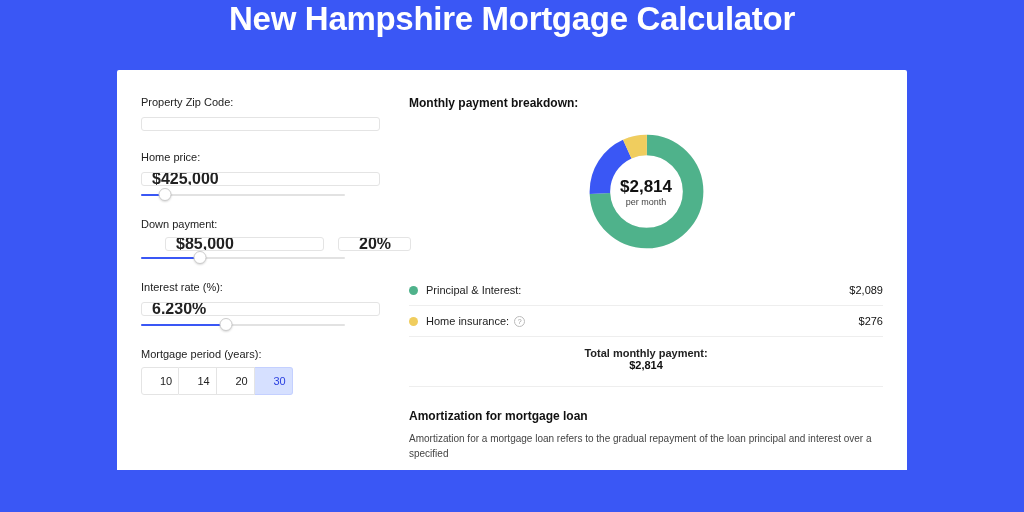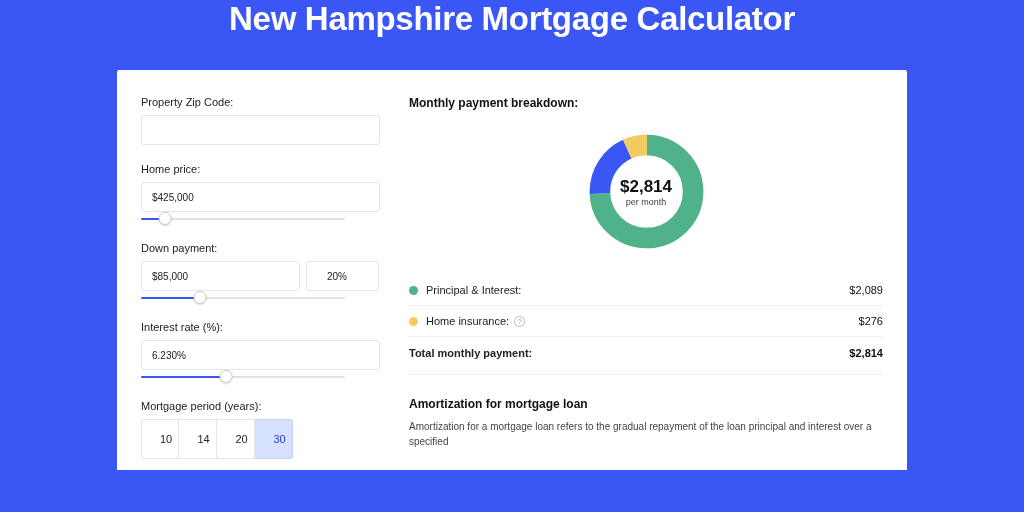--- a/index.html
+++ b/index.html
@@ -35,31 +35,32 @@
     padding: 0 24px 0 24px;
   }
   .field-label {
     font-size: 11px;
     color: #222;
     margin-bottom: 7px;
     display: block;
   }
   .txt-input {
     width: 239px;
-    height: 30px;
+    height: 14px;
     border: 1px solid #e4e4e4;
     border-radius: 3px;
     padding: 0 10px;
-    font-size: 10px;
+    font-size: 16px;
     color: #222;
     background: #fff;
+    font-weight: bold;
   }
   .txt-input.small { width: 159px; }
   .txt-input.tiny { width: 73px; padding-left: 20px; }
-  .row-dp { display:flex; gap:6px; }
+  .row-dp { display:flex; gap:14px;margin-left:24px; }
   .slider-wrap {
     position: relative;
     height: 12px;
     margin-top: 2px;
     margin-bottom: 16px;
   }
   .slider-track {
     position: absolute;
     top: 4px; left: 0; right: 40px;
     height: 2px;
@@ -79,21 +80,21 @@
     width: 13px; height: 13px;
     background: #fff;
     border: 1px solid #ccc;
     border-radius: 50%;
     box-shadow: 0 1px 2px rgba(0,0,0,0.15);
     transform: translateX(-50%);
   }
   .field-block { margin-bottom: 2px; }
   .period-row { display:flex; gap:0; }
   .period-btn {
-    width: 38px; height: 40px;
+    width: 38px; height: 28px;
     border: 1px solid #e4e4e4;
     background: #fff;
     font-size: 11px;
     color: #222;
     display:flex; align-items:center; justify-content:center;
     cursor: pointer;
     padding-left: 12px;
   }
   .period-btn + .period-btn { border-left: none; }
   .period-btn.sel {
@@ -131,21 +132,21 @@
     padding: 9px 0;
   }
   .legend-row.bordered { border-bottom: 1px solid #eee; }
   .dot {
     width:9px; height:9px; border-radius:50%;
     margin-right: 8px;
     flex-shrink:0;
   }
   .leg-label { font-size:11px; color:#222; flex:1; display:flex; align-items:center; gap:5px;text-align:center; }
   .leg-val { font-size:11px; color:#111; }
-  .total-row { font-weight:700; padding-top:10px; }
+  .total-row { font-weight:700; padding-top:10px;flex-direction:column; }
   .total-row .leg-label, .total-row .leg-val { font-weight:700; }
   .info-icon {
     width:11px; height:11px; border:1px solid #bbb;
     border-radius:50%;
     display:inline-flex; align-items:center; justify-content:center;
     font-size:7px; color:#999;
   }
   .divider { height:1px; background:#eee; margin: 6px 0 12px; }
   .amort-title { font-size:12px; font-weight:700; color:#111; margin: 22px 0 8px; }
   .amort-text { font-size:10px; color:#444; line-height:1.5; }

